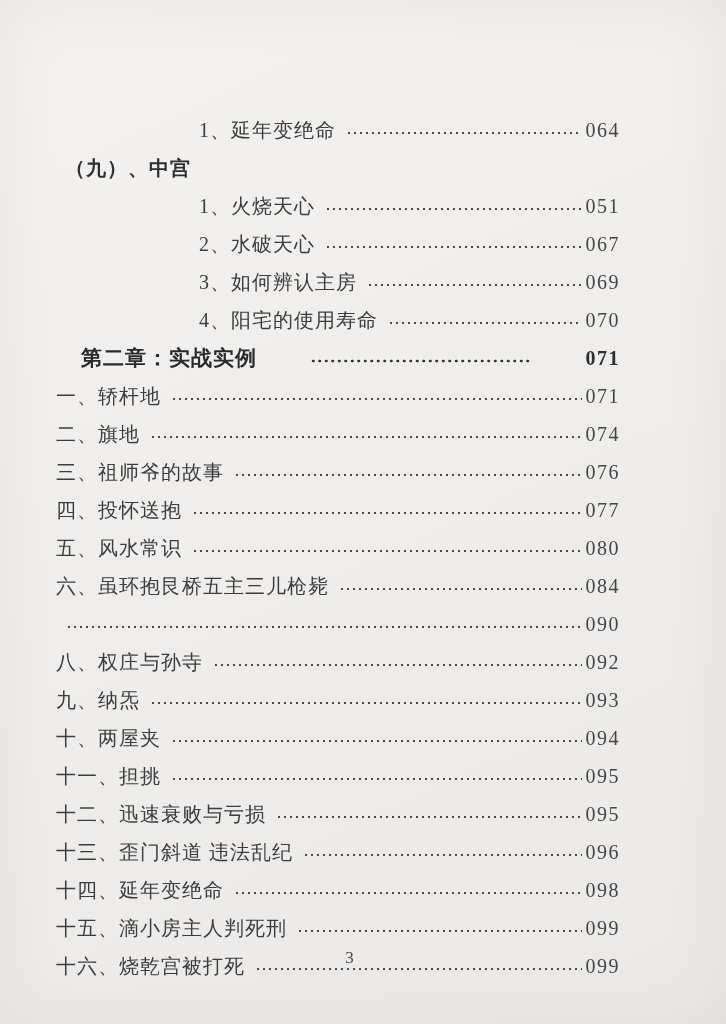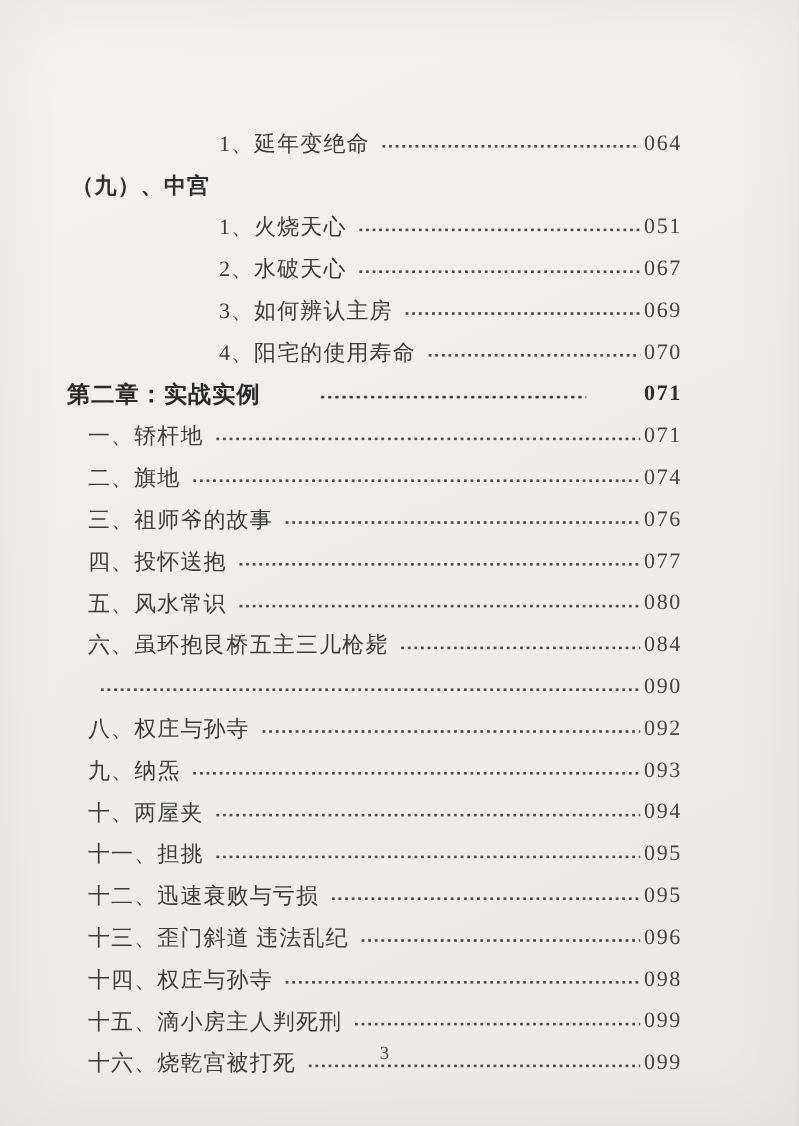--- a/index.html
+++ b/index.html
@@ -47,28 +47,28 @@
     background-repeat: repeat-x;
   }
   .pnum {
     font-size: 20px;
     letter-spacing: 1.5px;
     color: #454545;
   }
   
   .lv-sub2  { padding-left: 199px; font-size: 20px; }
   .lv-group { padding-left: 65px; font-size: 20px; font-weight: bold; color: #2f2f2f; }
-  .lv-chapter { padding-left: 61px; font-size: 21px; font-weight: bold; color: #2a2a2a; gap: 43px; }
+  .lv-chapter { padding-left: 81px; font-size: 21px; font-weight: bold; color: #2a2a2a; gap: 43px; }
   .lv-chapter .leader {
     background-image: radial-gradient(circle, #333333 1.35px, rgba(0,0,0,0) 1.6px);
     background-size: 6.5px 4px;
     margin-right: 10px;
   }
   .lv-chapter .pnum { font-weight: bold; color: #2f2f2f; }
-  .lv-item  { padding-left: 80px; font-size: 20px; }
+  .lv-item  { padding-left: 56px; font-size: 20px; }
   .footer-pagenum {
     position: absolute;
     top: 948px;
     left: 0;
     width: 700px;
     text-align: center;
     font-size: 17px;
     color: #4a4a4a;
     letter-spacing: 1px;
   }
@@ -190,21 +190,21 @@
       <span class="pnum">095</span>
     </div>
 
     <div class="row lv-item">
       <span class="label">十三、歪门斜道 违法乱纪</span>
       <span class="leader"></span>
       <span class="pnum">096</span>
     </div>
 
     <div class="row lv-item">
-      <span class="label">十四、权庄与孙寺</span>
+      <span class="label">十四、延年变绝命</span>
       <span class="leader"></span>
       <span class="pnum">098</span>
     </div>
 
     <div class="row lv-item">
       <span class="label">十五、滴小房主人判死刑</span>
       <span class="leader"></span>
       <span class="pnum">099</span>
     </div>
 

